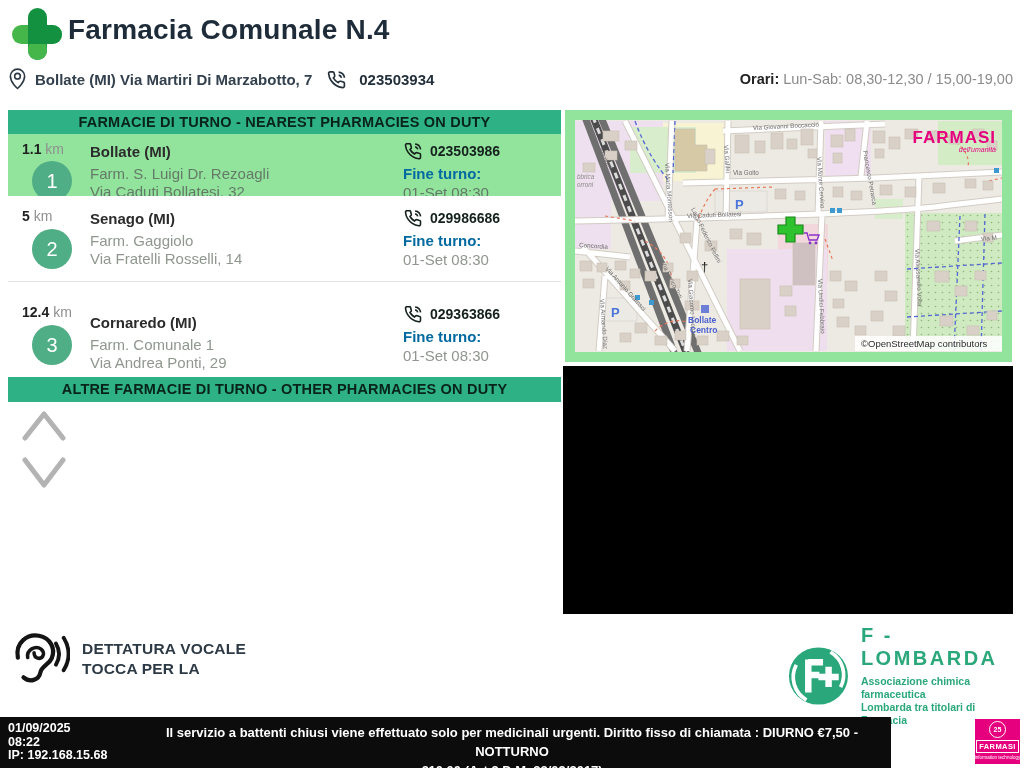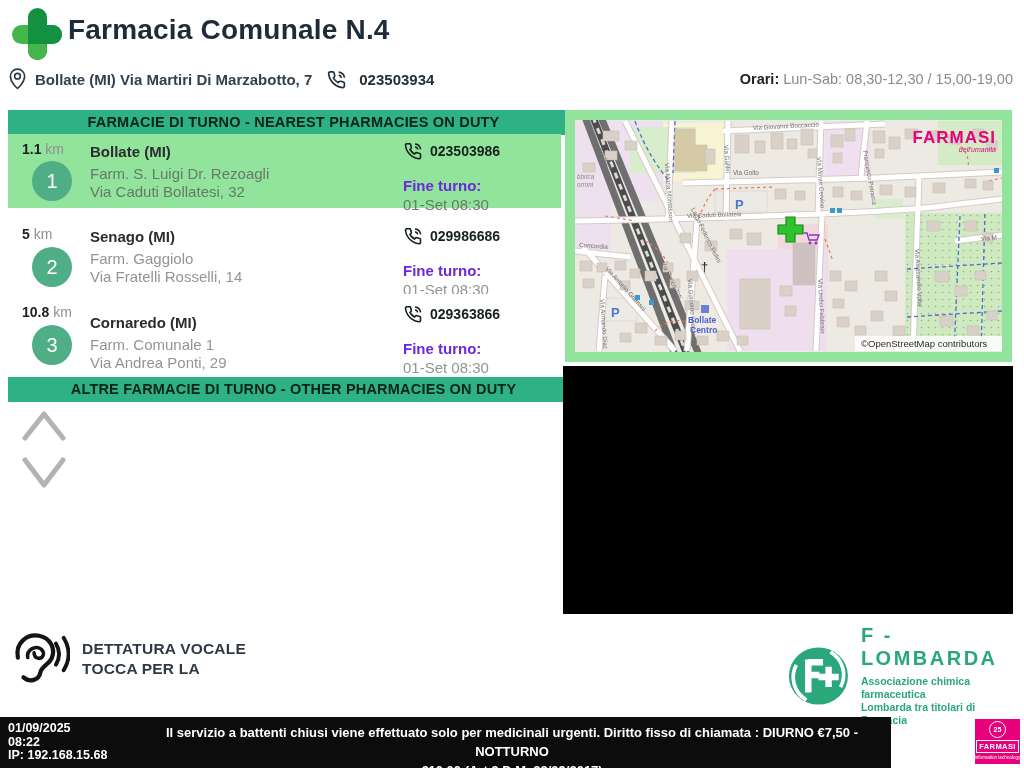--- a/index.html
+++ b/index.html
@@ -10,37 +10,37 @@
   .logo{position:absolute;left:10px;top:6px;width:54px;height:56px;}
   .page-title{position:absolute;left:68px;top:14px;font-size:28px;font-weight:700;color:#1e2c3a;letter-spacing:.2px;}
   .info-row{position:absolute;left:8px;top:66px;height:26px;display:flex;align-items:center;gap:8px;}
   .addr{font-size:15px;font-weight:700;color:#33414e;}
   .hphone{font-size:15px;font-weight:700;color:#22303c;margin-left:4px;}
   .orari{position:absolute;right:11px;top:71px;font-size:14.5px;color:#8b8b8b;}
   .orari b{color:#222;font-weight:700;margin-right:4px;}
 
   
   .banner{position:absolute;left:8px;width:553px;height:25px;background:#2eb185;
-          color:#07231a;font-size:14.5px;font-weight:700;text-align:center;line-height:25px;letter-spacing:.2px;padding-left:9px;}
+          color:#07231a;font-size:14.5px;font-weight:700;text-align:center;line-height:25px;letter-spacing:.2px;}
   .banner1{top:110px;} .banner2{top:377px;}
   .prow{position:absolute;left:8px;width:553px;height:74px;background:#fff;}
   .prow.hl{background:#92e49d;}
   .prow.b{border-bottom:1px solid #e2e2e2;}
   .dist{position:absolute;left:14px;top:7px;font-size:14px;color:#8f8f8f;white-space:nowrap;}
   .dist b{color:#1f1f1f;font-weight:700;}
   .badge{position:absolute;left:24px;top:27px;width:40px;height:40px;border-radius:50%;
          background:#4fae85;color:#fff;display:flex;align-items:center;justify-content:center;
          font-size:20px;font-weight:400;}
   .pinfo{position:absolute;left:82px;top:9px;}
   .pcity{font-size:15px;font-weight:700;color:#2c2c2c;margin-bottom:5px;}
   .pline{font-size:15px;color:#8f978f;line-height:18px;}
   .hl .pline{color:#647a68;}
   .pright{position:absolute;left:395px;top:7px;}
   .pphone{display:flex;align-items:center;gap:7px;font-size:14px;font-weight:700;color:#15211c;}
-  .pfine{font-size:15px;font-weight:700;color:#6d28d9;margin-top:16px;}
+  .pfine{font-size:15px;font-weight:700;color:#0369a1;margin-top:4px;}
   .pend{font-size:15px;color:#8f978f;margin-top:2px;}
   .hl .pend{color:#647a68;}
   .chev{position:absolute;left:22px;cursor:pointer;}
 
   
   .map-wrap{position:absolute;left:565px;top:110px;width:447px;height:252px;background:#92e49d;}
   .map-inner{position:absolute;left:10px;top:10px;width:427px;height:232px;background:#edeae4;overflow:hidden;}
   .video{position:absolute;left:563px;top:366px;width:450px;height:248px;background:#000;}
 
   
@@ -111,21 +111,21 @@
             <path d="M14.5 3.5a7.5 7.5 0 0 1 6.6 6.5" fill="none" stroke="#15211c" stroke-width="1.9"></path>
             <path d="M14.5 7a4 4 0 0 1 3.2 3.1" fill="none" stroke="#15211c" stroke-width="1.9"></path>
           </svg>
         <span>023503986</span>
       </div>
       <div class="pfine">Fine turno:</div>
       <div class="pend">01-Set 08:30</div>
     </div>
   </div>
 
-  <div class="prow b" style="top:214px;height:85px;">
+  <div class="prow b" style="top:196px;height:85px;">
     <div class="dist" style="top:12px;"><b>5</b> <span>km</span></div>
     <div class="badge" style="top:33px;">2</div>
     <div class="pinfo" style="top:14px;">
       <div class="pcity">Senago (MI)</div>
       <div class="pline">Farm. Gaggiolo</div>
       <div class="pline">Via Fratelli Rosselli, 14</div>
     </div>
     <div class="pright" style="top:12px;">
       <div class="pphone">
         <svg width="20" height="20" viewBox="0 0 24 24">
@@ -134,21 +134,21 @@
             <path d="M14.5 7a4 4 0 0 1 3.2 3.1" fill="none" stroke="#15211c" stroke-width="1.9"></path>
           </svg>
         <span>029986686</span>
       </div>
       <div class="pfine">Fine turno:</div>
       <div class="pend">01-Set 08:30</div>
     </div>
   </div>
 
   <div class="prow" style="top:294px;height:83px;">
-    <div class="dist" style="top:10px;"><b>10.8</b> <span>km</span></div>
+    <div class="dist" style="top:10px;"><b>12.4</b> <span>km</span></div>
     <div class="badge" style="top:31px;">3</div>
     <div class="pinfo" style="top:20px;">
       <div class="pcity">Cornaredo (MI)</div>
       <div class="pline">Farm. Comunale 1</div>
       <div class="pline">Via Andrea Ponti, 29</div>
     </div>
     <div class="pright" style="top:10px;">
       <div class="pphone">
         <svg width="20" height="20" viewBox="0 0 24 24">
             <path d="M21 16.9v2.6a1.8 1.8 0 0 1-2 1.8 17.8 17.8 0 0 1-7.8-2.8 17.6 17.6 0 0 1-5.4-5.4A17.8 17.8 0 0 1 3 5.2 1.8 1.8 0 0 1 4.8 3.2h2.7a1.8 1.8 0 0 1 1.8 1.5c.1.9.3 1.7.6 2.5a1.8 1.8 0 0 1-.4 1.9L8.4 10.2a14.4 14.4 0 0 0 5.4 5.4l1.1-1.1a1.8 1.8 0 0 1 1.9-.4c.8.3 1.6.5 2.5.6a1.8 1.8 0 0 1 1.7 2.2z" fill="none" stroke="#15211c" stroke-width="1.9"></path>

